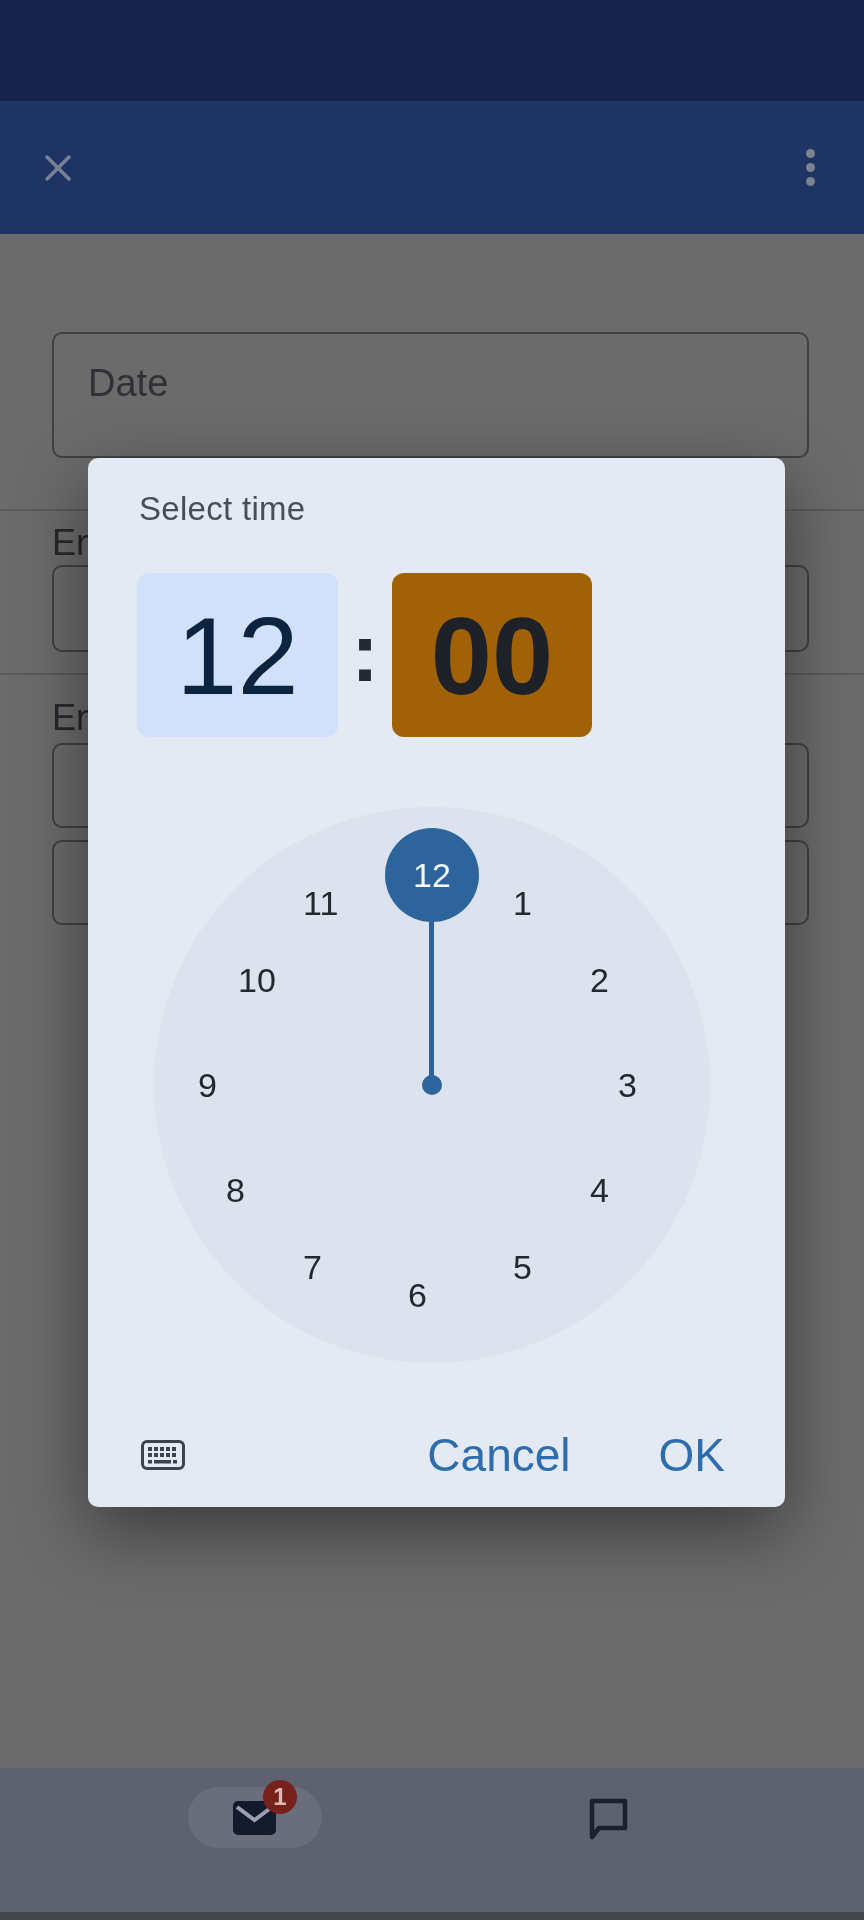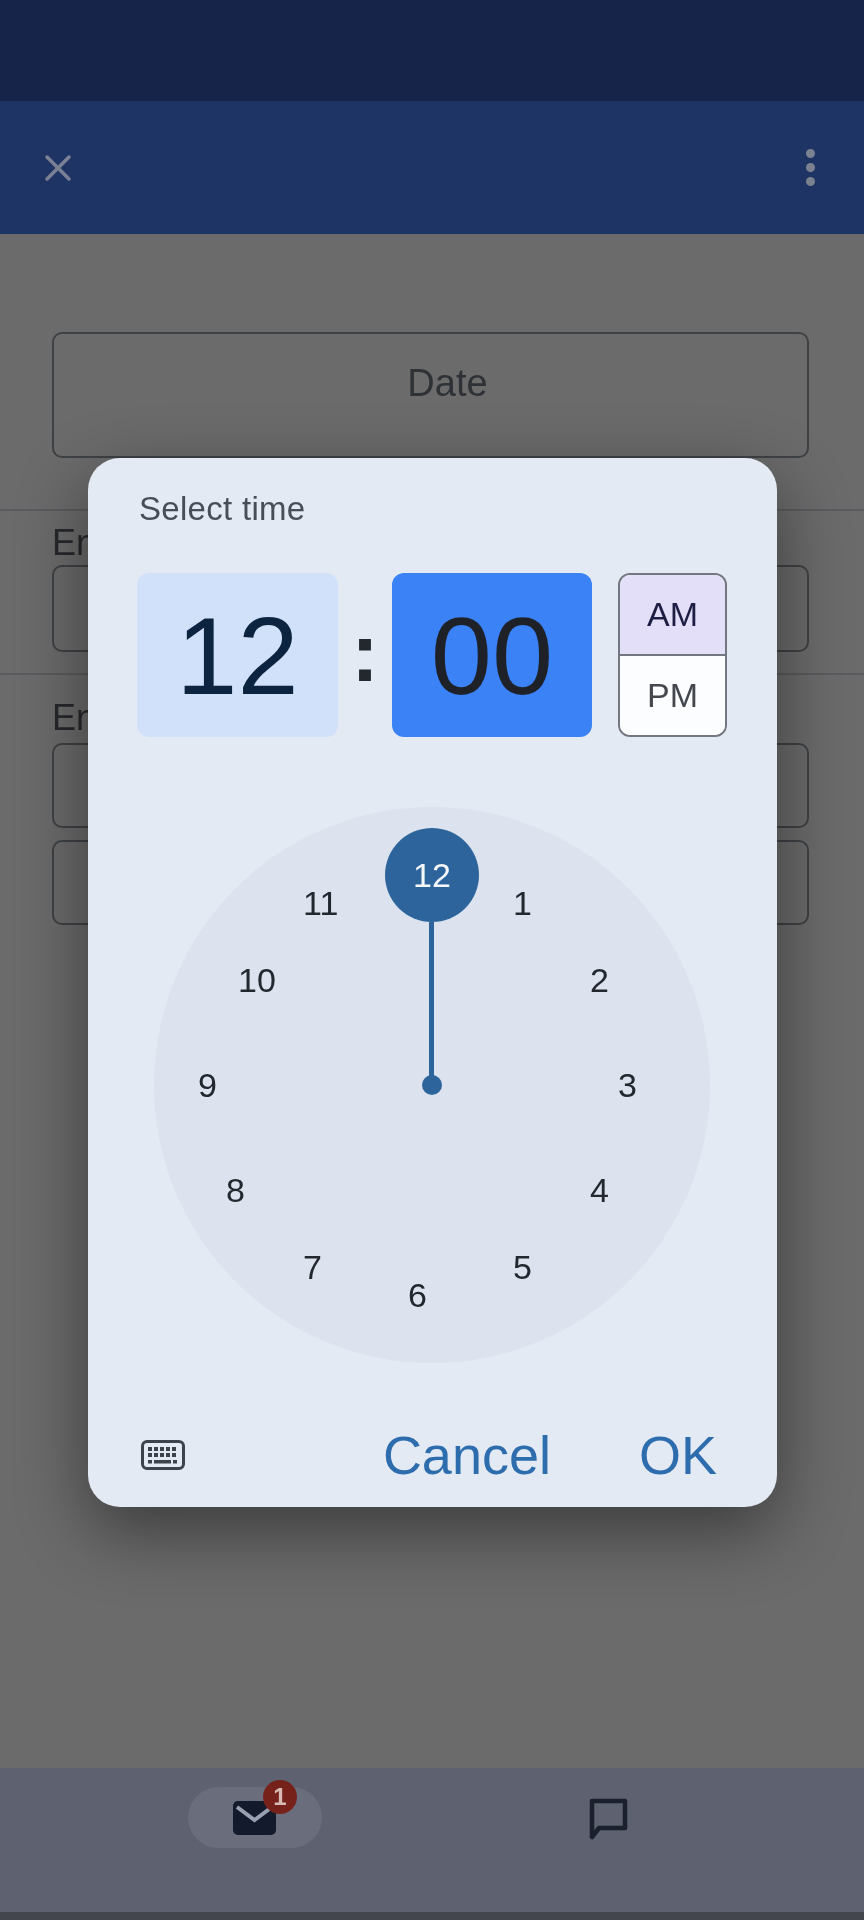--- a/index.html
+++ b/index.html
@@ -13,60 +13,60 @@
   .app-header{position:absolute;left:0;top:101px;width:864px;height:133px;background:#1e3464;
     display:flex;align-items:center;}
   .close-x{width:40px;height:40px;margin-left:38px;display:flex;align-items:center;justify-content:center;}
   .app-title{margin-left:50px;font-size:40px;font-weight:500;color:#747a8c;letter-spacing:.5px;}
   .kebab{position:absolute;right:40px;top:0;height:133px;width:28px;display:flex;flex-direction:column;
     align-items:center;justify-content:center;gap:5px;}
   .kebab i{width:9px;height:9px;border-radius:50%;background:#7b818f;display:block;}
   .bg-content{position:absolute;left:0;top:234px;width:864px;height:1534px;background:#6b6b6b;}
   .bg-label{position:absolute;left:52px;font-size:36px;color:#26282c;}
   .bg-box{position:absolute;left:52px;width:757px;border:2px solid #3f4245;border-radius:10px;box-sizing:border-box;}
-  .bg-box .ph{font-size:38px;color:#2e3136;margin:28px 0 16px 34px;text-align:center;}
+  .bg-box .ph{font-size:38px;color:#2e3136;margin:28px 0 16px 34px;}
   .bg-divider{position:absolute;left:0;width:864px;height:2px;background:#595b5e;}
   
   .navbar{position:absolute;left:0;top:1768px;width:864px;height:152px;background:#5d6170;}
   .nav-pill{position:absolute;left:188px;top:19px;width:134px;height:61px;border-radius:31px;background:#696d7c;}
   .mail-wrap{position:absolute;left:233px;top:33px;width:43px;height:34px;}
   .badge{position:absolute;left:263px;top:12px;width:34px;height:34px;border-radius:50%;background:#77211b;
     color:#d9bab4;font-size:24px;font-weight:600;display:flex;align-items:center;justify-content:center;}
   .chat-wrap{position:absolute;left:586px;top:29px;width:44px;height:45px;}
   .gesture-strip{position:absolute;left:0;top:1912px;width:864px;height:8px;background:#43464c;}
   
   .dialog{position:absolute;left:88px;top:458px;width:689px;height:1049px;background:#e3eaf3;
-    border-radius:32px;box-shadow:0 24px 70px rgba(0,0,0,.45);}
+    border-radius:10px;box-shadow:0 24px 70px rgba(0,0,0,.45);padding-left:8px;}
   .dlg-title{position:absolute;left:51px;top:32px;font-size:33px;color:#474e58;letter-spacing:.3px;}
   .time-row{position:absolute;left:0;top:115px;width:689px;height:164px;}
   .hour-box{position:absolute;left:49px;top:0;width:201px;height:164px;border-radius:12px;background:#d1e1f9;
     display:flex;align-items:center;justify-content:center;font-size:110px;color:#0d2440;}
   .colon{position:absolute;left:250px;top:0;width:54px;height:158px;display:flex;align-items:center;
     justify-content:center;font-size:84px;font-weight:600;color:#23272e;}
-  .minute-box{position:absolute;left:304px;top:0;width:200px;height:164px;border-radius:12px;background:#3b82f6;
-    display:flex;align-items:center;justify-content:center;font-size:110px;color:#1e2228;}
+  .minute-box{position:absolute;left:304px;top:0;width:200px;height:164px;border-radius:12px;background:#a16207;
+    display:flex;align-items:center;justify-content:center;font-size:110px;color:#1e2228;font-weight:bold;}
   .ampm{position:absolute;left:530px;top:0;width:109px;height:164px;border:2px solid #73777f;border-radius:12px;
     box-sizing:border-box;overflow:hidden;display:flex;flex-direction:column;background:#fcfdfe;}
   .am-half{flex:1;background:#e4dff8;display:flex;align-items:center;justify-content:center;
     font-size:34px;font-weight:500;color:#1d1e44;}
   .pm-half{flex:1;border-top:2px solid #73777f;display:flex;align-items:center;justify-content:center;
     font-size:34px;font-weight:500;color:#44474d;background:#fcfdfe;}
   
   .clock{position:absolute;left:66px;top:349px;width:556px;height:556px;border-radius:50%;background:#dce3ef;}
   .clock-num{position:absolute;width:48px;height:48px;line-height:48px;text-align:left;
     font-size:34px;color:#23272e;}
   .hand-line{position:absolute;left:275px;top:115px;width:5px;height:163px;background:#2d649c;}
   .hand-dot{position:absolute;left:268px;top:268px;width:20px;height:20px;border-radius:50%;background:#2d649c;}
   .sel-circle{position:absolute;left:231px;top:21px;width:94px;height:94px;border-radius:50%;background:#2d649c;
     display:flex;align-items:center;justify-content:center;font-size:34px;color:#f6f8fd;}
   
   .dlg-footer{position:absolute;left:53px;right:60px;top:975px;height:44px;display:flex;align-items:center;}
   .kbd-btn{width:44px;height:30px;}
   .spacer{flex:1;}
-  .dlg-btn{font-size:54px;font-weight:500;color:#2e6dad;background:none;border:none;
+  .dlg-btn{font-size:46px;font-weight:500;color:#2e6dad;background:none;border:none;
     font-family:"Liberation Sans",sans-serif;padding:0;cursor:pointer;}
   .btn-gap{width:88px;}
 </style>
 </head>
 <body>
 
 <div class="status-bar"></div>
 
 <div class="app-header">
   <div class="close-x">
@@ -112,24 +112,20 @@
 </div>
 <div class="gesture-strip"></div>
 
 <div class="dialog">
   <div class="dlg-title">Select time</div>
 
   <div class="time-row">
     <div class="hour-box">12</div>
     <div class="colon">:</div>
     <div class="minute-box">00</div>
-    <div class="ampm">
-      <div class="am-half">AM</div>
-      <div class="pm-half">PM</div>
-    </div>
   </div>
 
   <div class="clock">
     <div class="hand-line"></div>
     <div class="hand-dot"></div>
     <div class="sel-circle">12</div>
     <div class="clock-num" style="left:359px;top:72px;">1</div>
     <div class="clock-num" style="left:436px;top:149px;">2</div>
     <div class="clock-num" style="left:464px;top:254px;">3</div>
     <div class="clock-num" style="left:436px;top:359px;">4</div>

